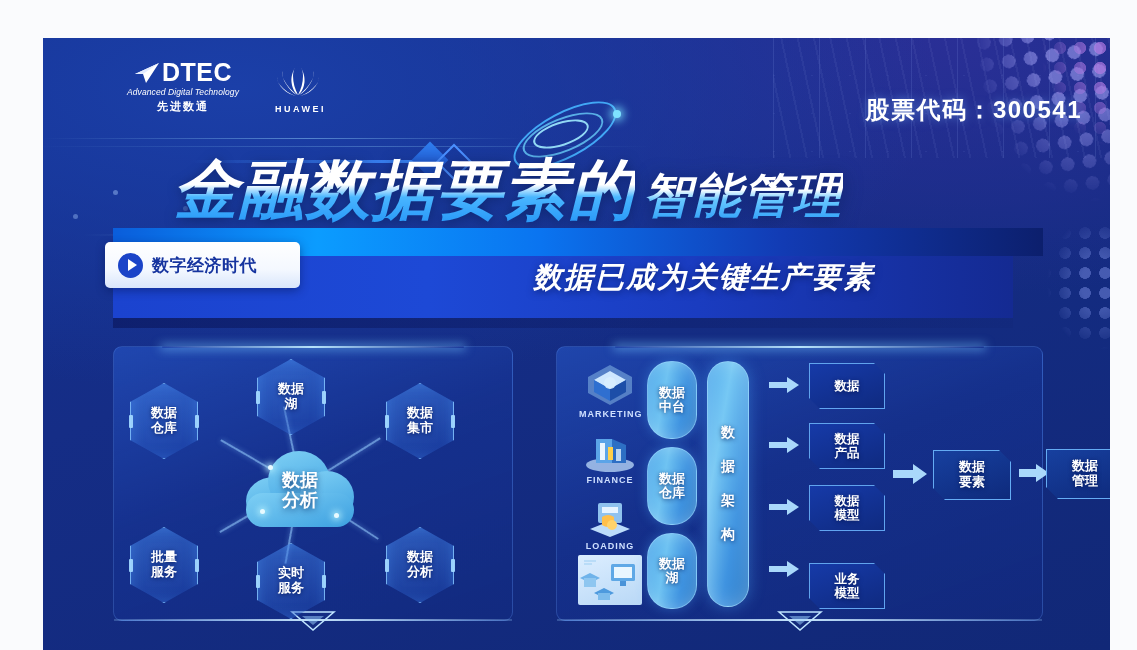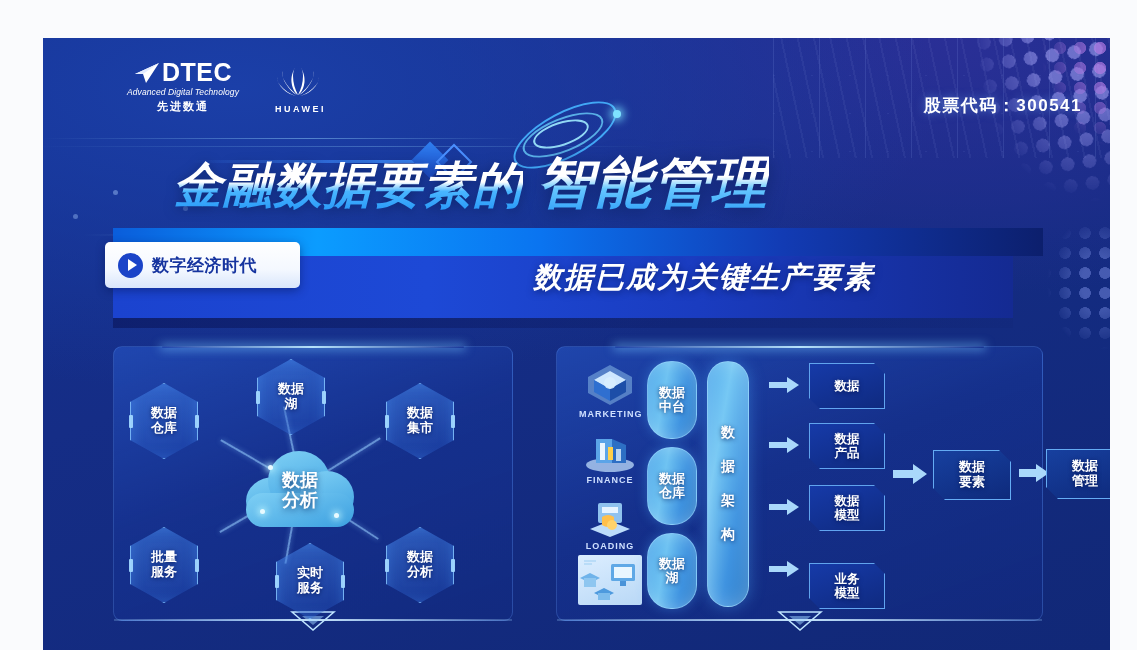--- a/index.html
+++ b/index.html
@@ -53,31 +53,31 @@
   
   #logos{position:absolute;left:84px;top:22px;display:flex;align-items:flex-end;gap:36px;}
   .dtec{position:relative;text-align:center;color:#fff;}
   .dtec-main{display:flex;align-items:center;justify-content:center;gap:2px;}
   .dtec-word{font-size:25px;font-weight:bold;letter-spacing:.5px;line-height:1;}
   .dtec-sub{font-size:8.5px;font-style:italic;letter-spacing:.1px;margin-top:2px;white-space:nowrap;}
   .dtec-cn{font-size:11px;font-weight:bold;letter-spacing:2px;margin-top:2px;}
   .hw{text-align:left;color:#fff;}
   .hw-cn{font-size:9px;font-weight:bold;letter-spacing:2.5px;margin-top:3px;}
 
-  #stockcode{position:absolute;right:28px;top:56px;color:#fff;font-size:17px;font-weight:bold;letter-spacing:1.5px;
+  #stockcode{position:absolute;right:28px;top:56px;color:#fff;font-size:24px;font-weight:bold;letter-spacing:1.5px;
     text-shadow:0 0 10px rgba(120,180,255,.55);}
 
   
   #titlewrap{position:absolute;left:0;top:108px;width:1067px;height:80px;}
   #title{position:absolute;left:130px;top:0;display:flex;align-items:baseline;white-space:nowrap;}
-  .t-a{font-size:49px;font-weight:bold;letter-spacing:1px;font-style:italic;
+  .t-a{font-size:65px;font-weight:bold;letter-spacing:1px;font-style:italic;
     background:linear-gradient(180deg,#ffffff 0%,#ffffff 44%,#49b6ff 58%,#1b8cf5 100%);
     -webkit-background-clip:text;background-clip:text;color:transparent;
     filter:drop-shadow(0 2px 6px rgba(10,30,90,.7));text-align:center;}
-  .t-b{font-size:56px;font-weight:bold;letter-spacing:2px;font-style:italic;margin-left:14px;
+  .t-b{font-size:48px;font-weight:bold;letter-spacing:2px;font-style:italic;margin-left:8px;
     background:linear-gradient(180deg,#ffffff 0%,#ffffff 40%,#67c8ff 56%,#1f93f7 100%);
     -webkit-background-clip:text;background-clip:text;color:transparent;
     filter:drop-shadow(0 3px 9px rgba(10,30,90,.75));}
 
   
   #diamondline{position:absolute;left:148px;top:106px;width:300px;height:34px;}
   #diamondline .ln{position:absolute;left:0;top:16px;width:235px;height:3px;
     background:linear-gradient(90deg,rgba(40,120,235,0),#3e8dff);}
   #diamondline .d1{position:absolute;left:226px;top:3px;width:26px;height:26px;transform:rotate(45deg);
     background:linear-gradient(135deg,#2f7ff0,#1a49c4);}
@@ -306,21 +306,21 @@
       <div class="lbl"><span>数据</span><br>
         <span>集市</span></div>
     </div>
     <div class="hex" style="left:16px;top:180px;">
       <div class="shape"></div>
         <div class="nub l"></div>
         <div class="nub r"></div>
       <div class="lbl"><span>批量</span><br>
         <span>服务</span></div>
     </div>
-    <div class="hex" style="left:143px;top:196px;margin-left:19px;">
+    <div class="hex" style="left:143px;top:196px;">
       <div class="shape"></div>
         <div class="nub l"></div>
         <div class="nub r"></div>
       <div class="lbl"><span>实时</span><br>
         <span>服务</span></div>
     </div>
     <div class="hex" style="left:272px;top:180px;">
       <div class="shape"></div>
         <div class="nub l"></div>
         <div class="nub r"></div>

